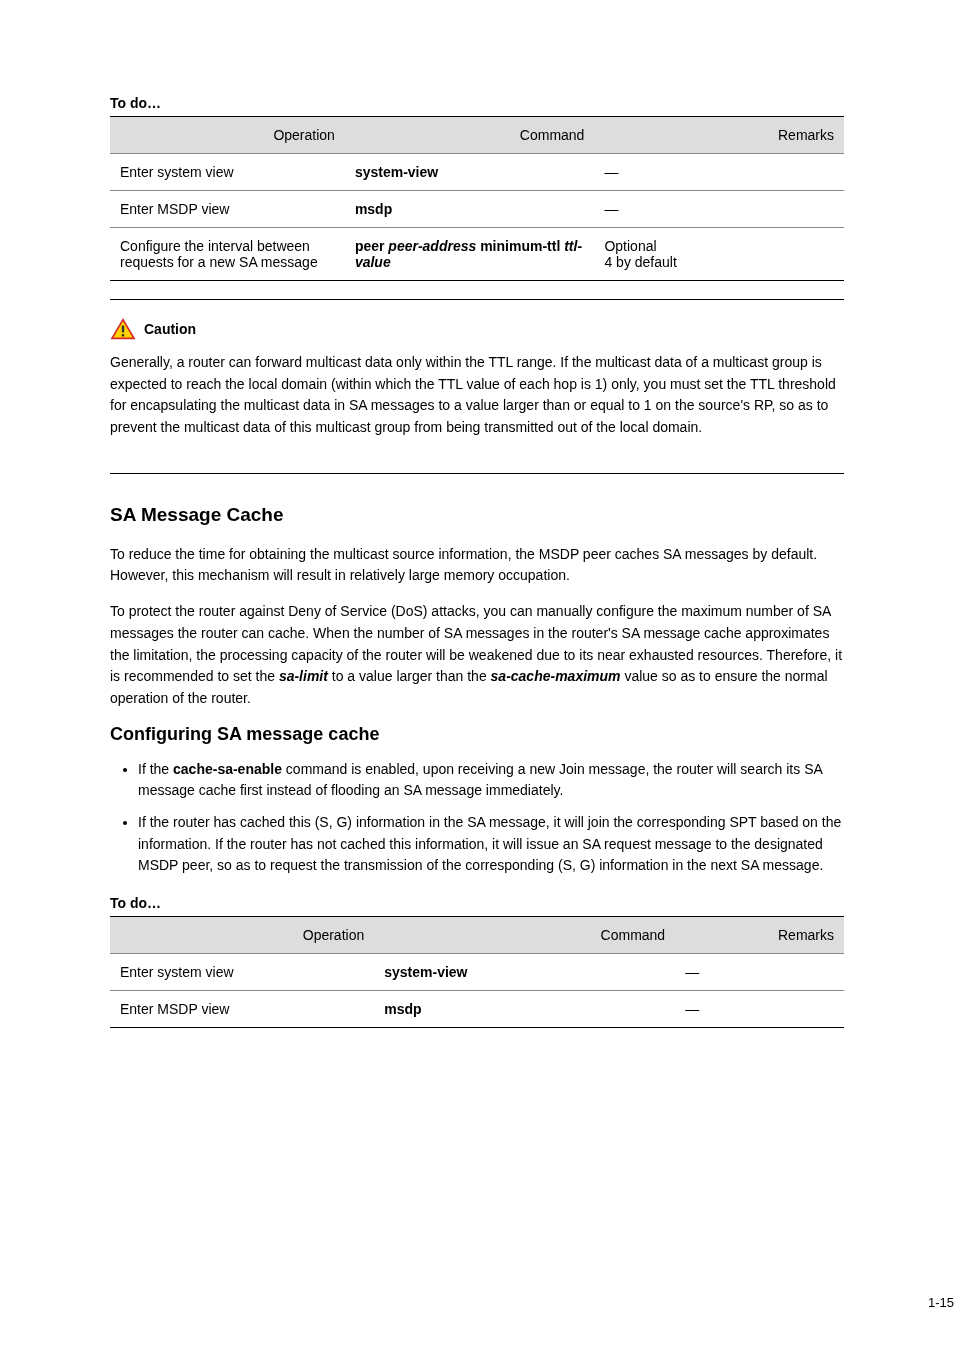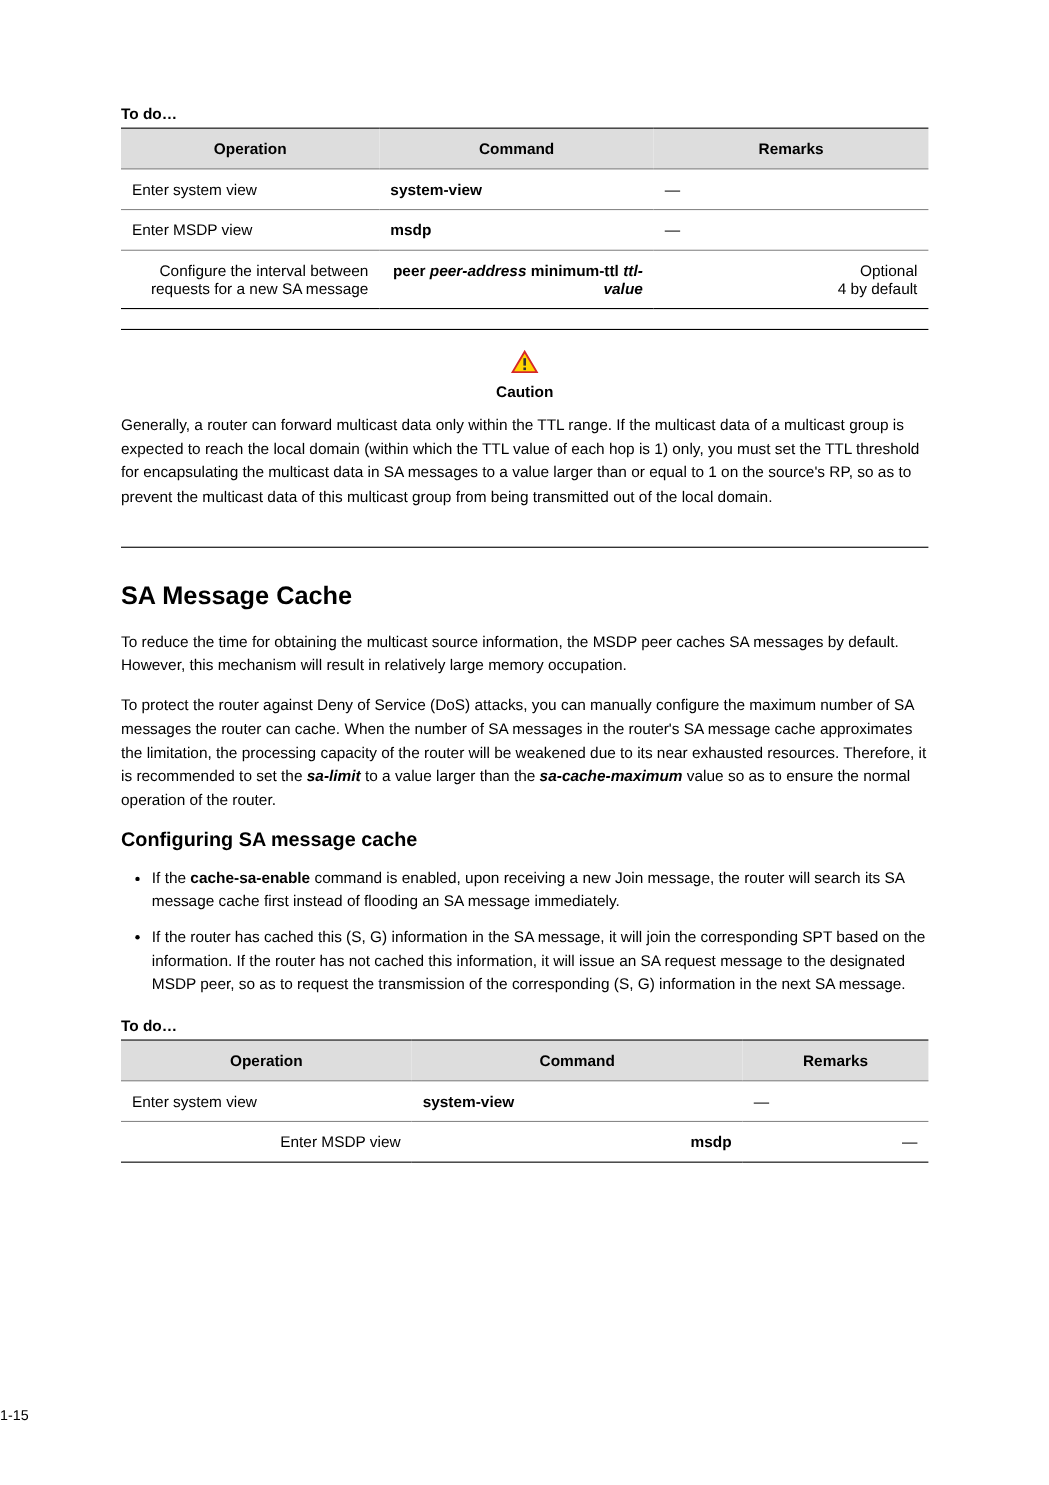--- a/index.html
+++ b/index.html
@@ -17,62 +17,61 @@
     font-weight: bold;
     margin-bottom: 5px;
   }
   table {
     width: 100%;
     border-collapse: collapse;
     margin-bottom: 18px;
   }
   th {
     background: #ddd;
-    text-align: center;
-    font-weight: bold;
+    text-align: right;
+    font-weight: normal;
     padding: 10px 10px;
     border-top: 1.5px solid #000;
     border-bottom: 1px solid #888;
   }
   td {
     padding: 10px 10px;
     border-bottom: 1px solid #888;
     vertical-align: top;
   }
-  tr:last-child td { border-bottom: 1.5px solid #000; text-align: right; }
+  tr:last-child td { border-bottom: 1.5px solid #000; }
   .bold { font-weight: bold; }
   .boldit { font-weight: bold; font-style: italic; }
   .callout {
     border-top: 1.5px solid #000;
     border-bottom: 1.5px solid #000;
     padding: 18px 0 20px 0;
     margin: 16px 0 30px 0;
   }
   .callout-head {
     display: flex;
     align-items: center;
     gap: 8px;
     margin-bottom: 12px;
-    flex-direction: column;
   }
   .tri {
     width: 26px; height: 22px;
     display: inline-block;
   }
   .callout-title { font-weight: bold; font-size: 14px; }
   .para { margin-bottom: 14px; line-height: 1.55; }
-  h2.section { font-size: 23px; font-weight: bold; margin: 12px 0 18px 0; }
+  h2.section { font-size: 19px; font-weight: bold; margin: 12px 0 18px 0; }
   h3.sub { font-size: 18px; font-weight: bold; margin: 8px 0 14px 0; }
   ul.bul { list-style: disc; padding-left: 28px; margin-bottom: 18px; }
   ul.bul li { margin-bottom: 10px; line-height: 1.55; }
   .pgnum {
     position: absolute;
-    bottom: 56px;
+    bottom: 40px;
     left: 0; right: 0;
-    text-align: left;
+    text-align: right;
     font-size: 13px;
   }
   .t1 th:nth-child(1), .t1 td:nth-child(1){ width: 32%; }
   .t1 th:nth-child(2), .t1 td:nth-child(2){ width: 34%; }
   .t1 th:nth-child(3), .t1 td:nth-child(3){ width: 34%; }
   .t2 th:nth-child(1), .t2 td:nth-child(1){ width: 36%; border-right: none; }
   .t2 th:nth-child(2), .t2 td:nth-child(2){ width: 41%; }
   .t2 th:nth-child(3), .t2 td:nth-child(3){ width: 23%; }
 </style>
 </head>

